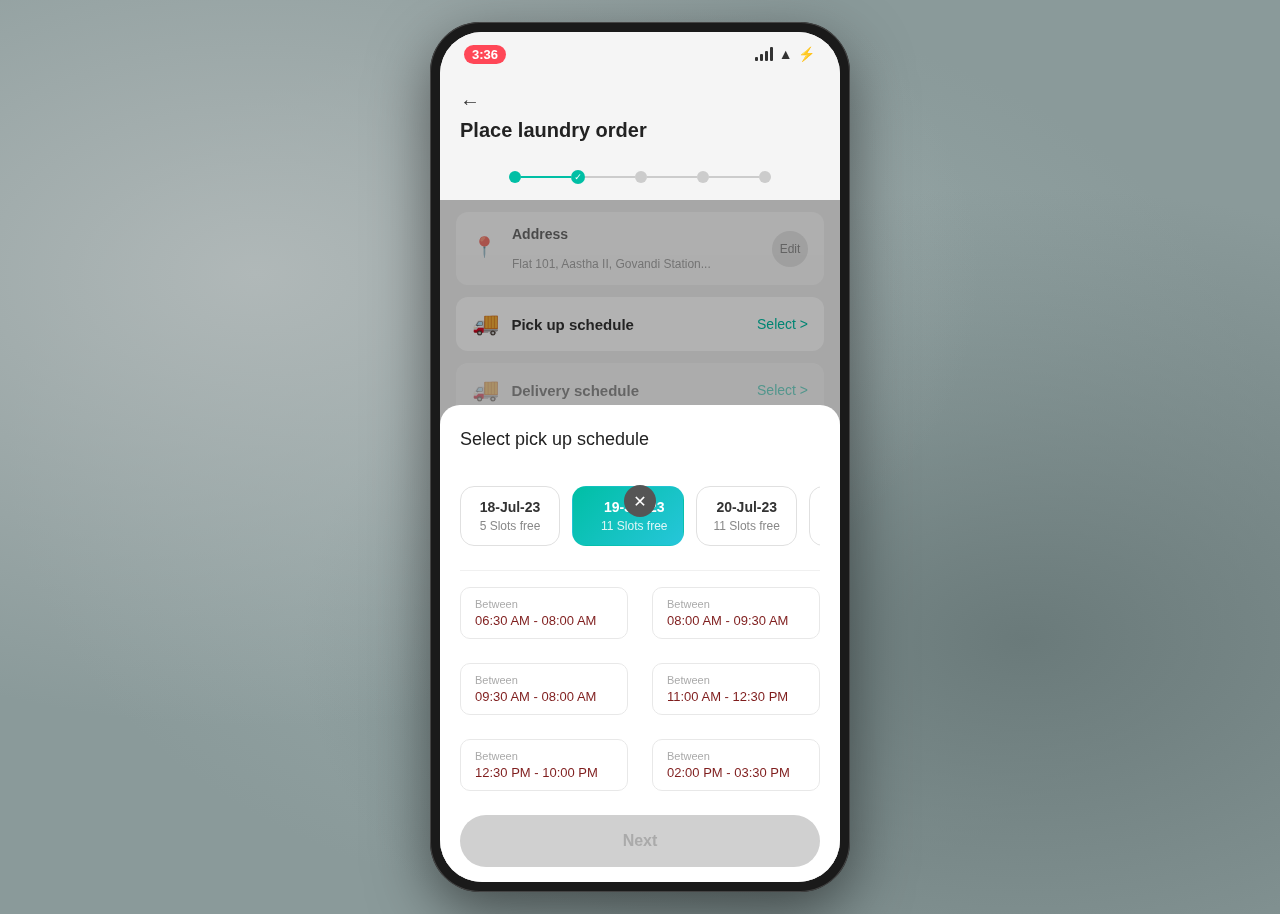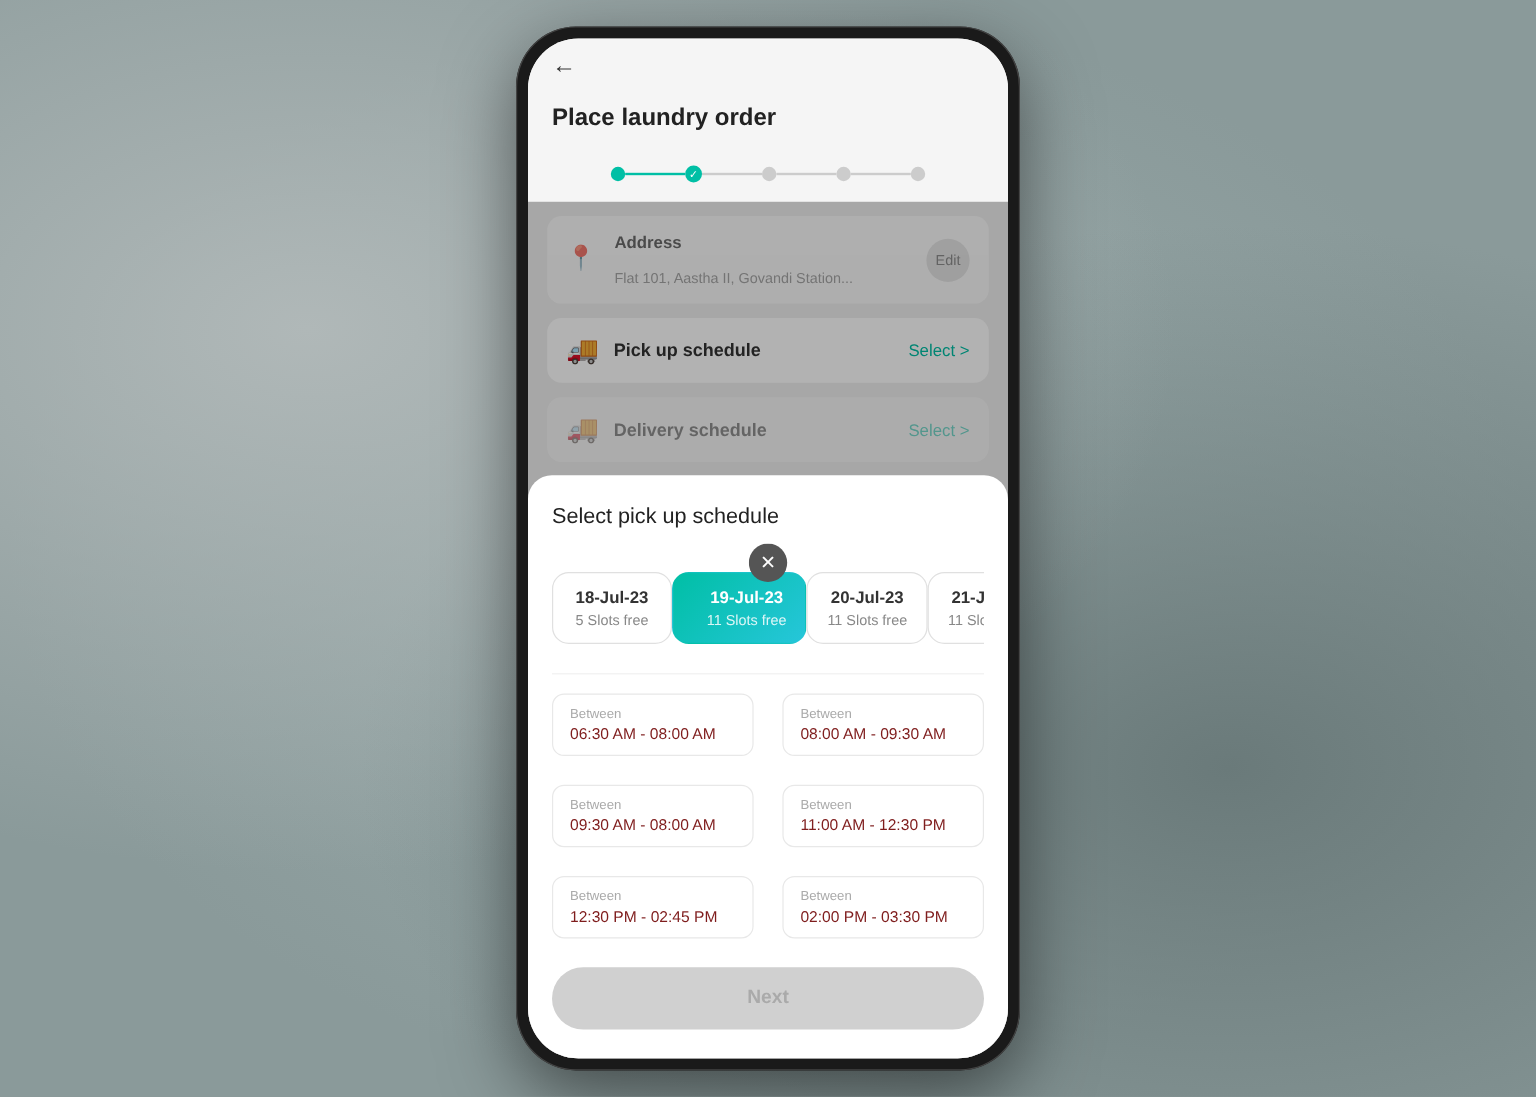--- a/index.html
+++ b/index.html
@@ -111,21 +111,21 @@
       font-size: 20px;
       color: #333;
       cursor: pointer;
       display: inline-block;
     }
 
     .page-title {
       font-size: 20px;
       font-weight: 700;
       color: #222;
-      margin-top: 20px;
+      margin-top: 8px;
     }
 
     
     .stepper-container {
       background: #f5f5f5;
       padding: 16px 20px;
       display: flex;
       align-items: center;
       justify-content: center;
       gap: 0;
@@ -299,20 +299,21 @@
     .sheet-title {
       font-size: 18px;
       font-weight: 400;
       color: #222;
       margin-bottom: 36px;
     }
 
     
     .date-row {
       display: flex;
+      gap: 12px;
       overflow-x: auto;
       padding-bottom: 16px;
       scrollbar-width: none;
     }
     .date-row::-webkit-scrollbar { display: none; }
 
     .date-card {
       min-width: 100px;
       padding: 12px 16px;
       border-radius: 14px;
@@ -394,20 +395,33 @@
       cursor: pointer;
       margin: 8px 0 24px;
     }
   </style>
 </head>
 <body>
 
 <div class="phone-wrapper">
   <div class="phone-screen">
 
+    <div class="status-bar">
+      <span class="status-time">3:36</span>
+      <div class="status-icons">
+        <div class="signal-bars">
+          <span></span>
+            <span></span>
+            <span></span>
+            <span></span>
+        </div>
+        <span class="wifi-icon">▲</span>
+        <span class="battery-icon">⚡</span>
+      </div>
+    </div>
 
     <div class="app-header">
       <div class="back-btn">←</div>
       <div class="page-title">Place laundry order</div>
     </div>
 
     <div class="stepper-container">
       <div class="step-dot active"></div>
       <div class="step-line active"></div>
       <div class="step-dot completed">✓</div>
@@ -493,21 +507,21 @@
             <div class="time-slot">
               <div class="slot-label">Between</div>
               <div class="slot-time">09:30 AM - 08:00 AM</div>
             </div>
             <div class="time-slot">
               <div class="slot-label">Between</div>
               <div class="slot-time">11:00 AM - 12:30 PM</div>
             </div>
             <div class="time-slot">
               <div class="slot-label">Between</div>
-              <div class="slot-time">12:30 PM - 02:45 PM</div>
+              <div class="slot-time">12:30 PM - 10:00 PM</div>
             </div>
             <div class="time-slot">
               <div class="slot-label">Between</div>
               <div class="slot-time">02:00 PM - 03:30 PM</div>
             </div>
           </div>
 
           
           <button class="next-btn">Next</button>
         </div>

